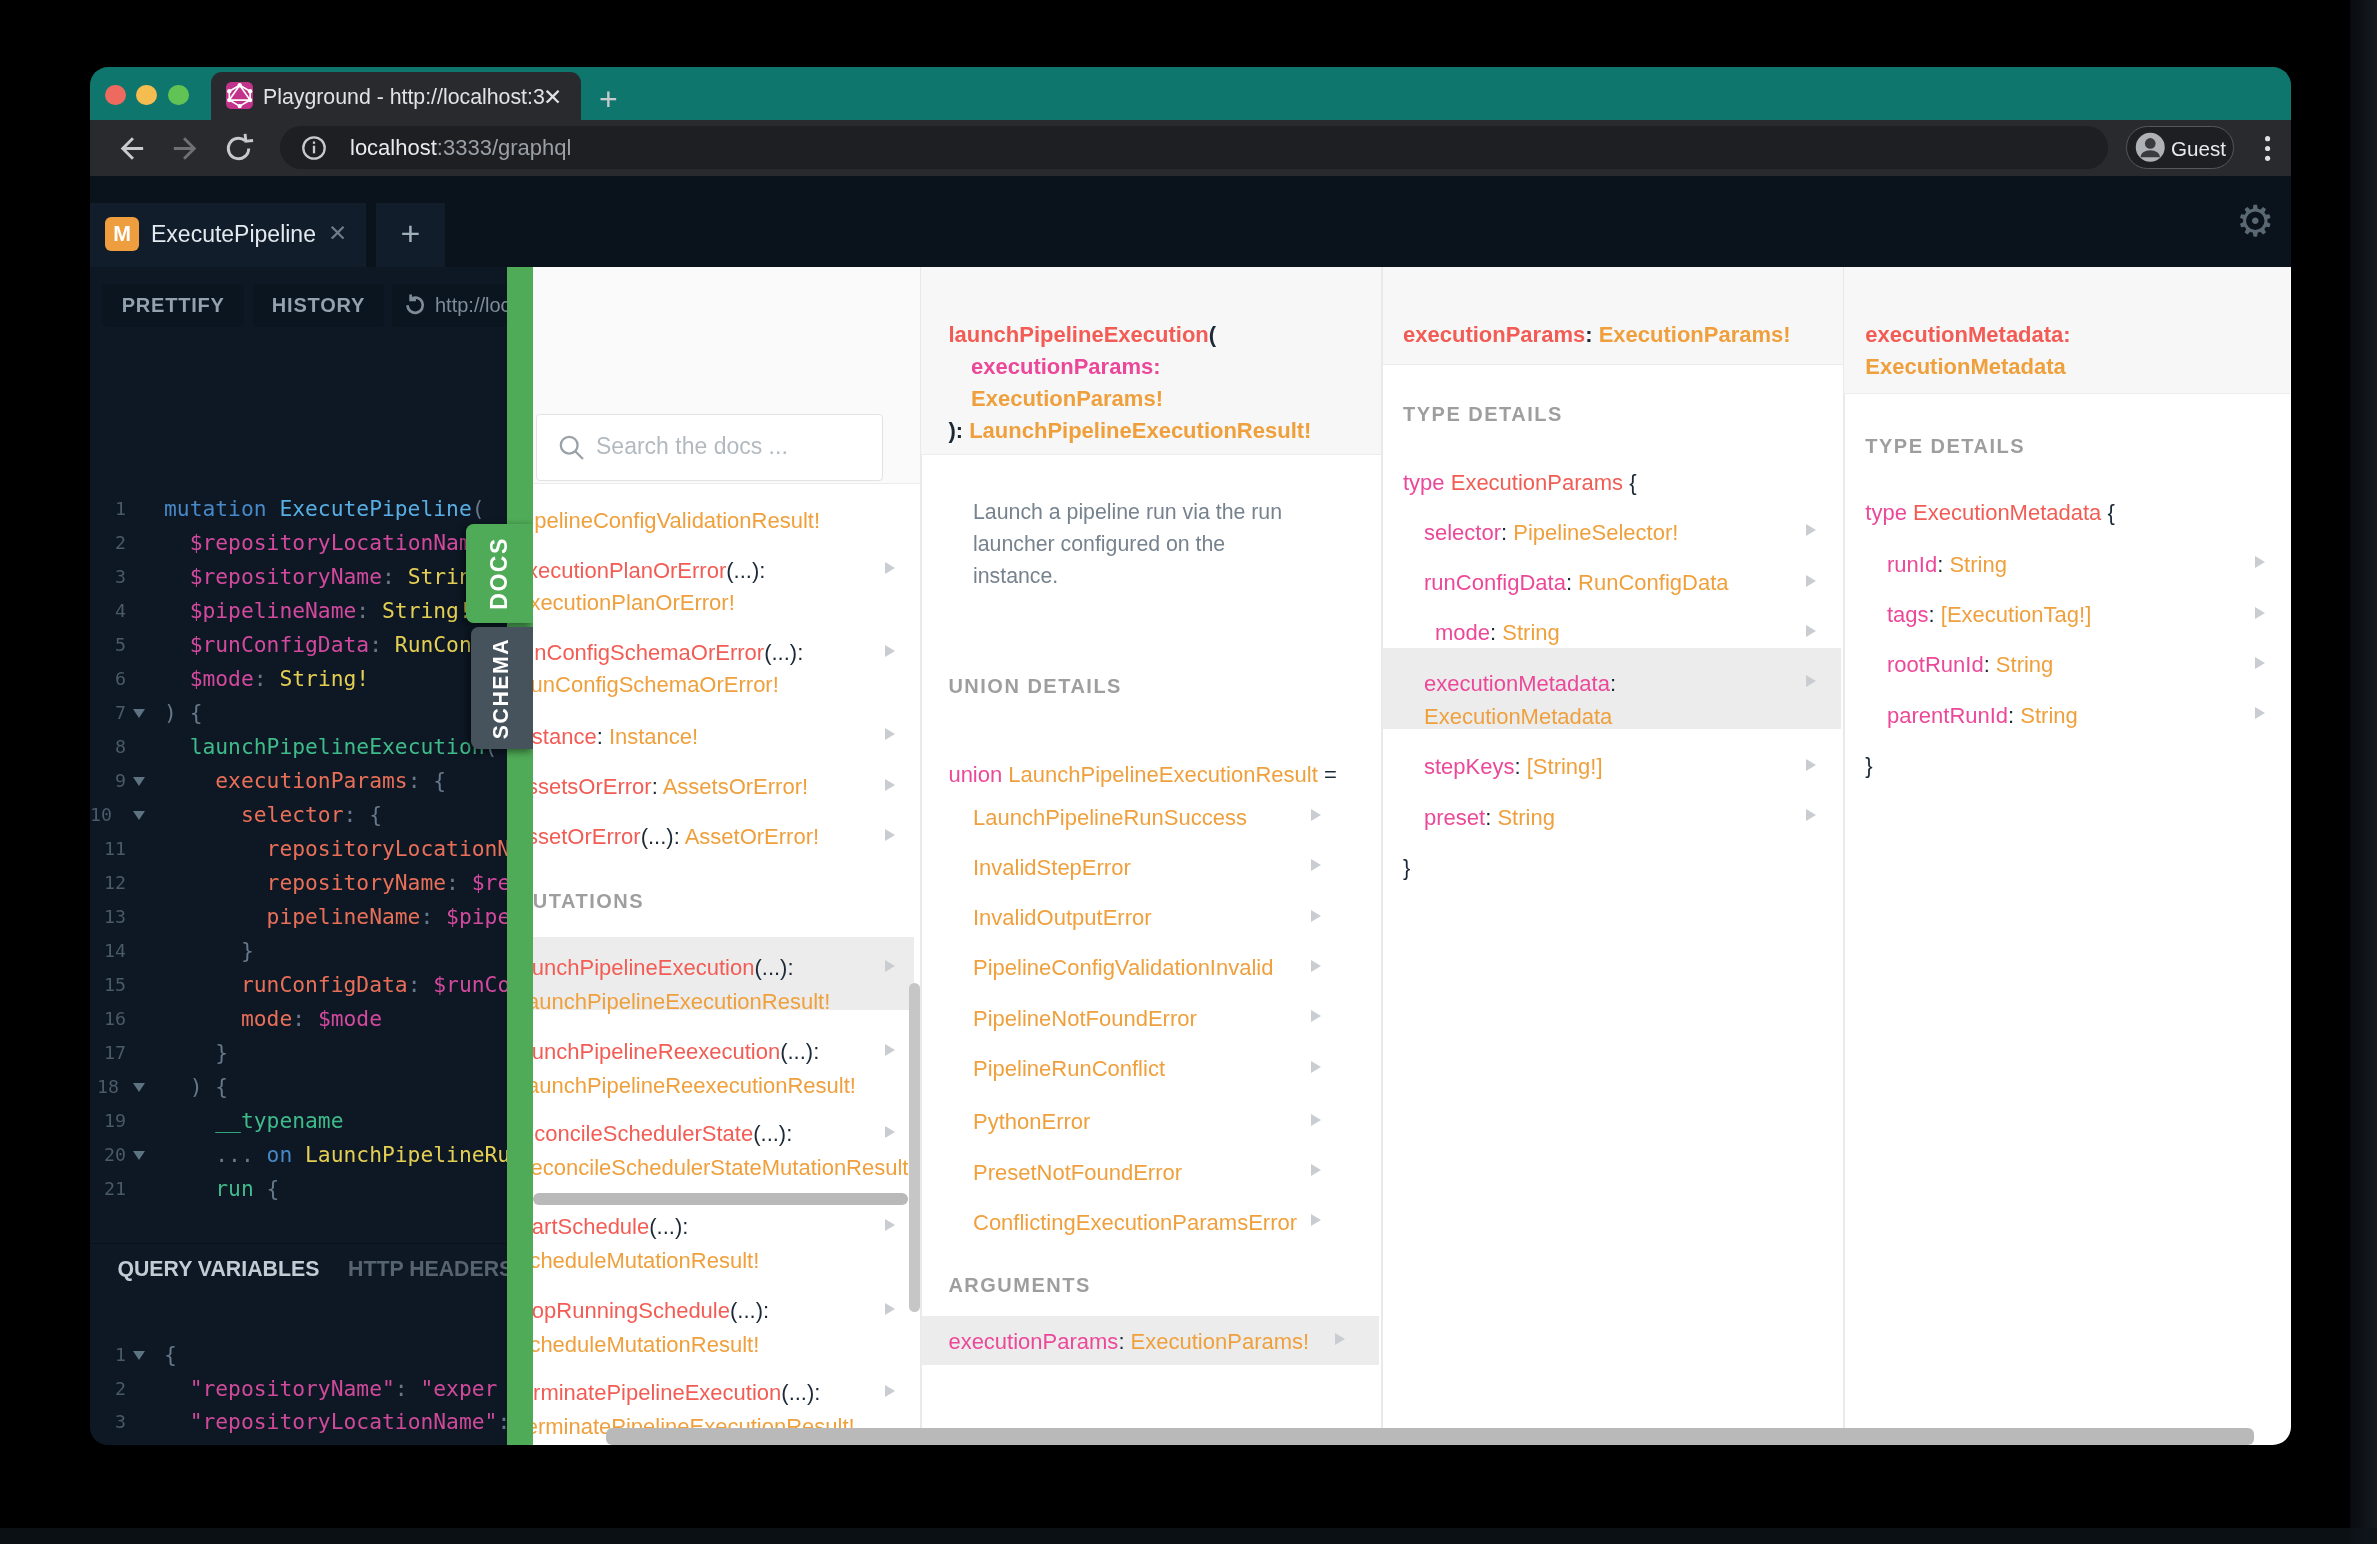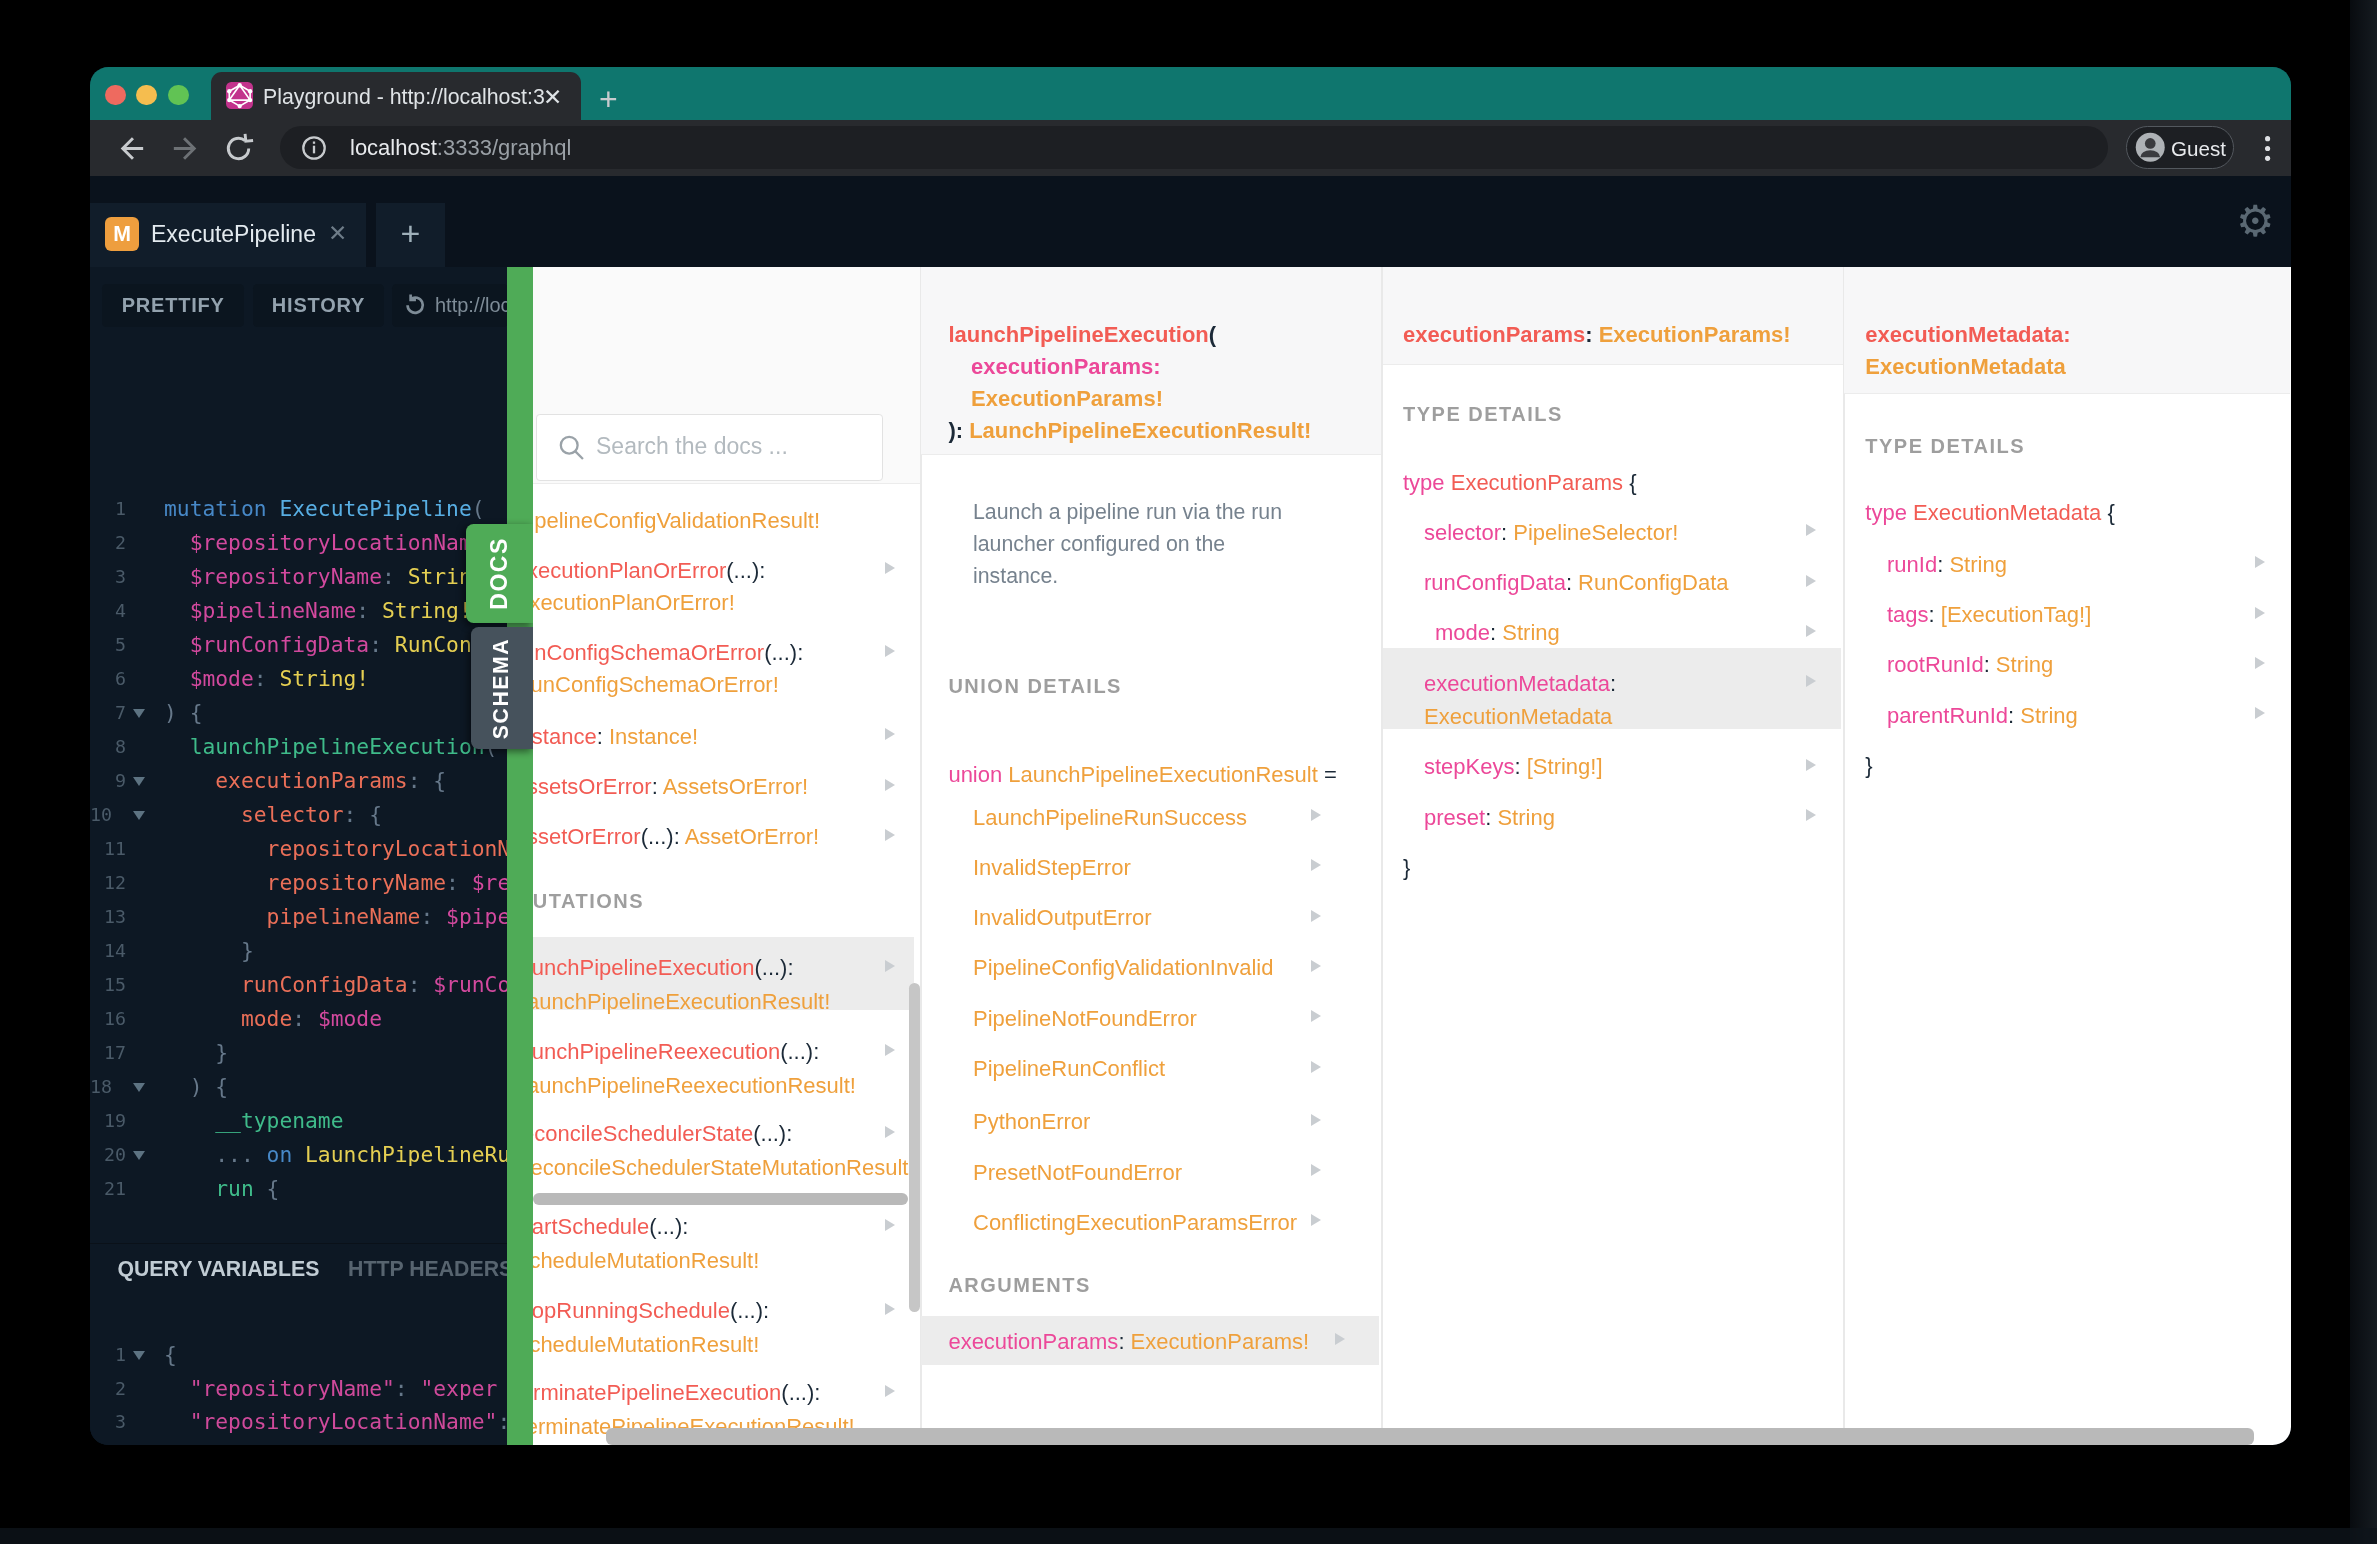--- a/index.html
+++ b/index.html
@@ -188,21 +188,21 @@
           <div class="codeline" style="top: 377px;"><span class="lnum" style="position: absolute; left: 0px; width: 36px; text-align: right; display: inline-block;">8</span><div class="codetext"><span class="c-pn">  </span><span class="c-fd">launchPipelineExecution</span><span class="c-pn">(</span></div></div>
           <div class="codeline" style="top: 411px;"><span class="lnum" style="position: absolute; left: 0px; width: 36px; text-align: right; display: inline-block;">9</span><div class="fold"></div><div class="codetext"><span class="c-pn">    </span><span class="c-ar">executionParams</span><span class="c-pn">: {</span></div></div>
           <div class="codeline" style="top: 445px;"><span class="lnum" style="position: absolute; left: 0px; width: 36px; text-align: left; display: inline-block;">10</span><div class="fold"></div><div class="codetext"><span class="c-pn">      </span><span class="c-ar">selector</span><span class="c-pn">: {</span></div></div>
           <div class="codeline" style="top: 479px;"><span class="lnum" style="position: absolute; left: 0px; width: 36px; text-align: right; display: inline-block;">11</span><div class="codetext"><span class="c-pn">        </span><span class="c-ar">repositoryLocationName</span></div></div>
           <div class="codeline" style="top: 513px;"><span class="lnum" style="position: absolute; left: 0px; width: 36px; text-align: right; display: inline-block;">12</span><div class="codetext"><span class="c-pn">        </span><span class="c-ar">repositoryName</span><span class="c-pn">: </span><span class="c-vr">$repositoryName</span></div></div>
           <div class="codeline" style="top: 547px;"><span class="lnum" style="position: absolute; left: 0px; width: 36px; text-align: right; display: inline-block;">13</span><div class="codetext"><span class="c-pn">        </span><span class="c-ar">pipelineName</span><span class="c-pn">: </span><span class="c-vr">$pipelineName</span></div></div>
           <div class="codeline" style="top: 581px;"><span class="lnum" style="position: absolute; left: 0px; width: 36px; text-align: right; display: inline-block;">14</span><div class="codetext"><span class="c-pn">      }</span></div></div>
           <div class="codeline" style="top: 615px;"><span class="lnum" style="position: absolute; left: 0px; width: 36px; text-align: right; display: inline-block;">15</span><div class="codetext"><span class="c-pn">      </span><span class="c-ar">runConfigData</span><span class="c-pn">: </span><span class="c-vr">$runConfigData</span></div></div>
           <div class="codeline" style="top: 649px;"><span class="lnum" style="position: absolute; left: 0px; width: 36px; text-align: right; display: inline-block;">16</span><div class="codetext"><span class="c-pn">      </span><span class="c-ar">mode</span><span class="c-pn">: </span><span class="c-vr">$mode</span></div></div>
           <div class="codeline" style="top: 683px;"><span class="lnum" style="position: absolute; left: 0px; width: 36px; text-align: right; display: inline-block;">17</span><div class="codetext"><span class="c-pn">    }</span></div></div>
-          <div class="codeline" style="top: 717px;"><span class="lnum" style="position: absolute; left: 0px; width: 36px; text-align: left; display: inline-block;">18</span><div class="fold"></div><div class="codetext"><span class="c-pn">  ) {</span></div></div>
+          <div class="codeline" style="top: 717px;"><span class="lnum" style="position: absolute; left: 0px; width: 36px; text-align: center; display: inline-block;">18</span><div class="fold"></div><div class="codetext"><span class="c-pn">  ) {</span></div></div>
           <div class="codeline" style="top: 751px;"><span class="lnum" style="position: absolute; left: 0px; width: 36px; text-align: right; display: inline-block;">19</span><div class="codetext"><span class="c-pn">    </span><span class="c-fd">__typename</span></div></div>
           <div class="codeline" style="top: 785px;"><span class="lnum" style="position: absolute; left: 0px; width: 36px; text-align: right; display: inline-block;">20</span><div class="fold"></div><div class="codetext"><span class="c-pn">    ... </span><span class="c-kw">on </span><span class="c-ty">LaunchPipelineRunSuccess</span></div></div>
           <div class="codeline" style="top: 819px;"><span class="lnum" style="position: absolute; left: 0px; width: 36px; text-align: right; display: inline-block;">21</span><div class="codetext"><span class="c-pn">    </span><span class="c-fd">run</span><span class="c-pn"> {</span></div></div>
           <div class="codeline" style="top: 887px;"><span class="lnum" style="position: absolute; left: 0px; width: 36px; text-align: right; display: inline-block;">23</span><div class="codetext"></div></div>
         </div>
       <div class="abs" id="qv-area">
         <div class="abs" id="qv-tab-active">QUERY VARIABLES</div>
         <div class="abs" id="qv-tab-inactive">HTTP HEADERS</div>
         <div class="abs" id="qv-lines" style="left:0;top:46px;width:417px;height:157px;">
             <div class="codeline" style="top: 50px;"><span class="lnum" style="position: absolute; left: 0px; width: 36px; text-align: right; display: inline-block;">1</span><div class="fold"></div><div class="codetext"><span class="c-pn">{</span></div></div>

